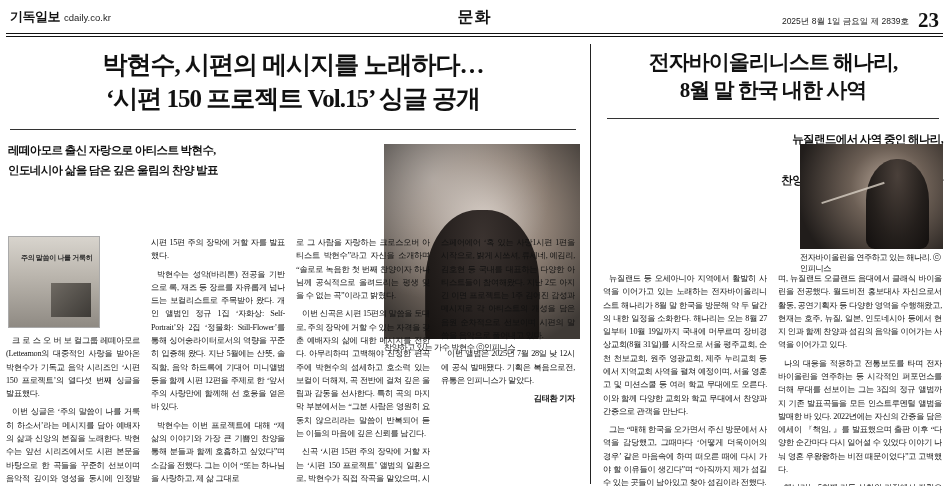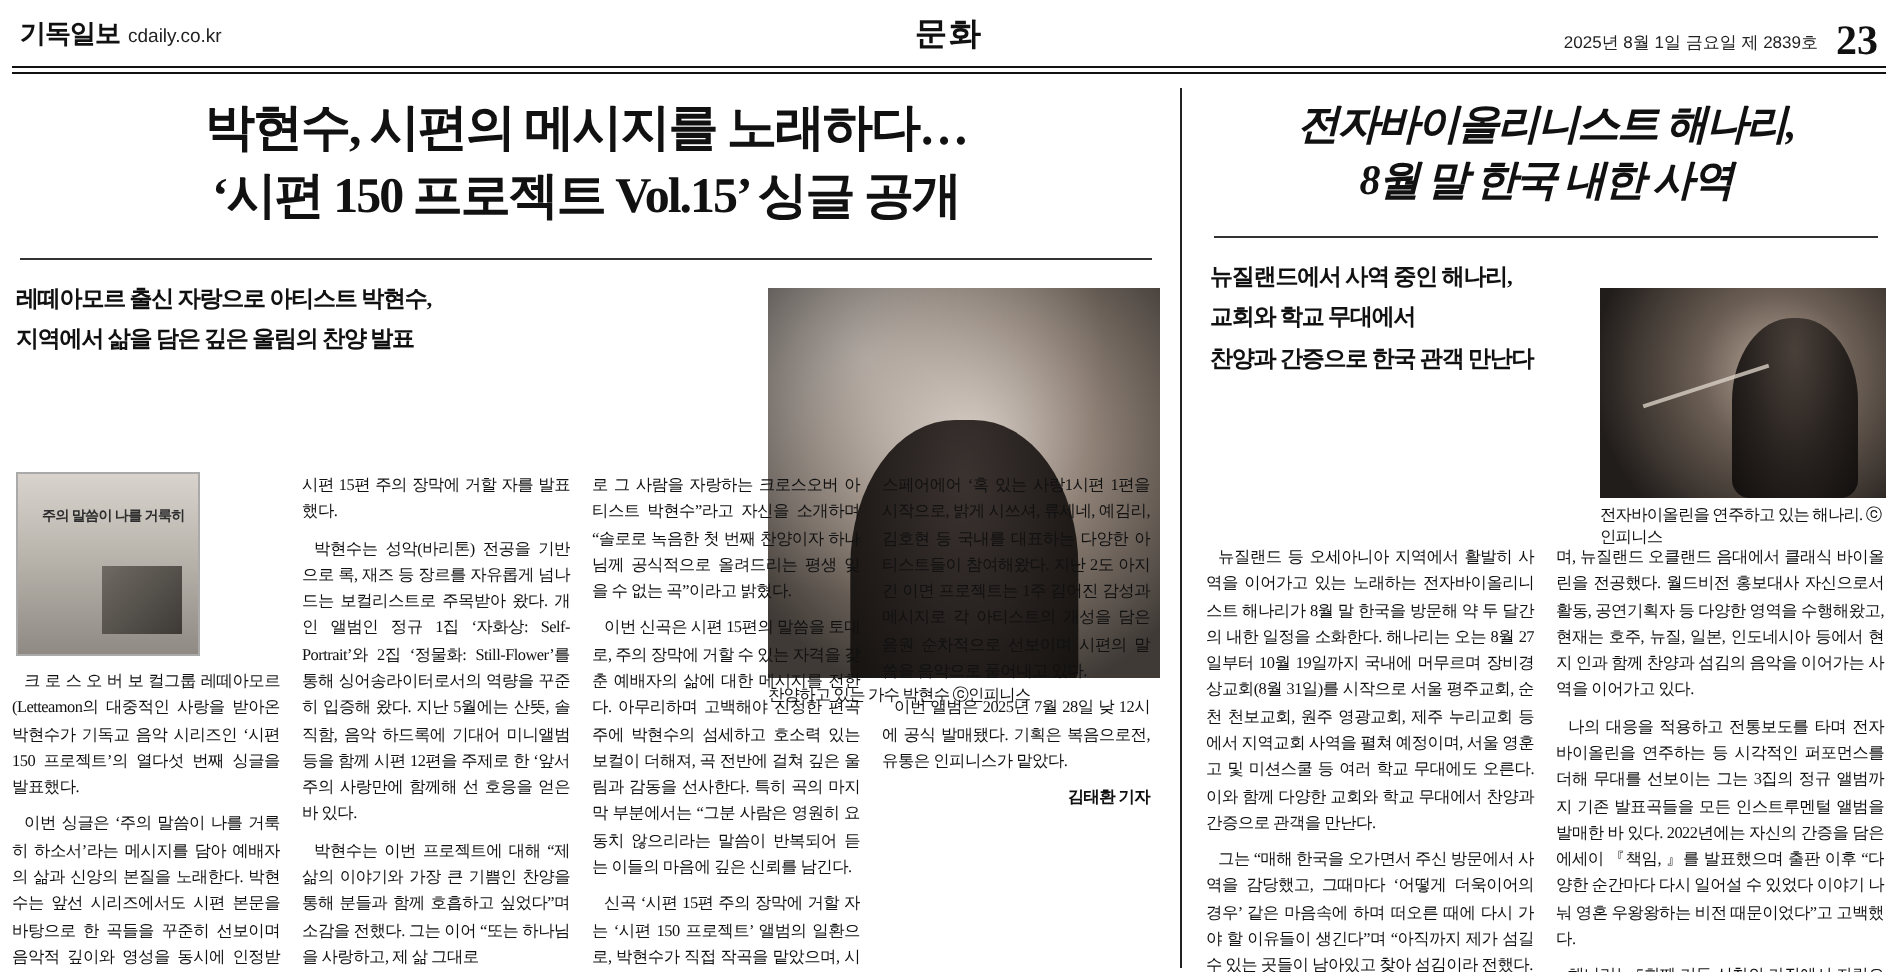--- a/index.html
+++ b/index.html
@@ -120,39 +120,38 @@
     letter-spacing: -1px;
     line-height: 1.34;
   }
   .story-left .headline {
     font-size: 25px;
     padding: 8px 18px 2px 18px;
   }
   .story-right .headline {
     font-size: 21px;
     padding: 8px 6px 2px 6px;
-    font-style: italic;
   }
   .headline-line { display: block; }
 
   .headline-rule {
     border-top: 0.8px solid #333;
     margin: 12px 4px 0 4px;
   }
 
   
   .deck {
     font-size: 11.5px;
     font-weight: bold;
     line-height: 1.75;
     letter-spacing: -0.6px;
     margin-top: 10px;
   }
   .story-left .deck { padding-left: 2px; }
-  .story-right .deck { padding-left: 2px; }
+  .story-right .deck { padding-left: 2px; text-align: right; }
 
   
   .photo {
     background: #6b6b6b;
     position: relative;
     overflow: hidden;
   }
   .photo-caption {
     font-size: 8.2px;
     letter-spacing: -0.4px;
@@ -323,21 +322,21 @@
   <div class="story story-left">
 
     <div class="headline">
       <span class="headline-line">박현수, 시편의 메시지를 노래하다…</span>
       <span class="headline-line">‘시편 150 프로젝트 Vol.15’ 싱글 공개</span>
     </div>
     <div class="headline-rule"></div>
 
     <div class="deck">
       <div>레떼아모르 출신 자랑으로 아티스트 박현수,</div>
-      <div>지역에서 삶을 담은 깊은 울림의 찬양 발표</div>
+      <div>인도네시아 삶을 담은 깊은 울림의 찬양 발표</div>
     </div>
 
     <div class="left-top-photo-wrap">
       <div class="photo left-top-photo">
         <div class="glow"></div>
         <div class="silhouette"></div>
       </div>
       <div class="photo-caption">찬양하고 있는 가수 박현수 ⓒ인피니스</div>
     </div>
 

